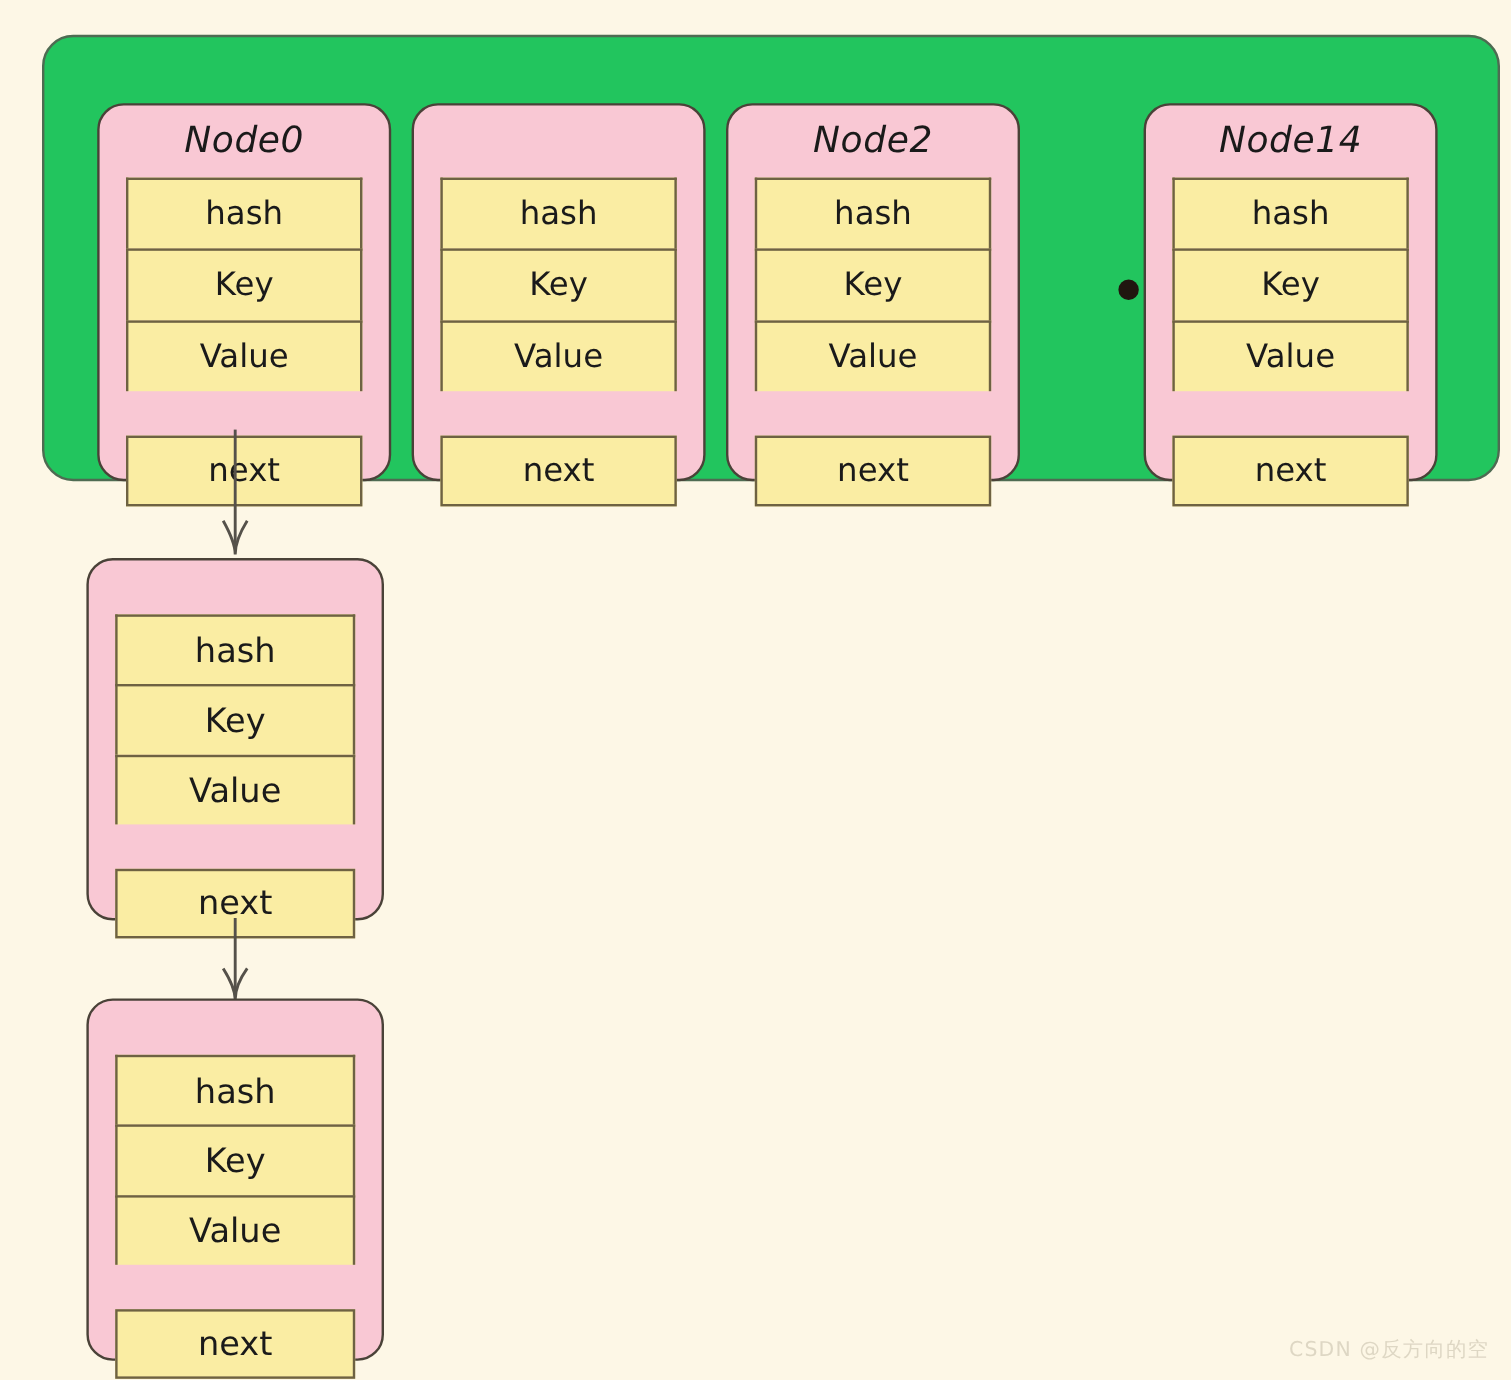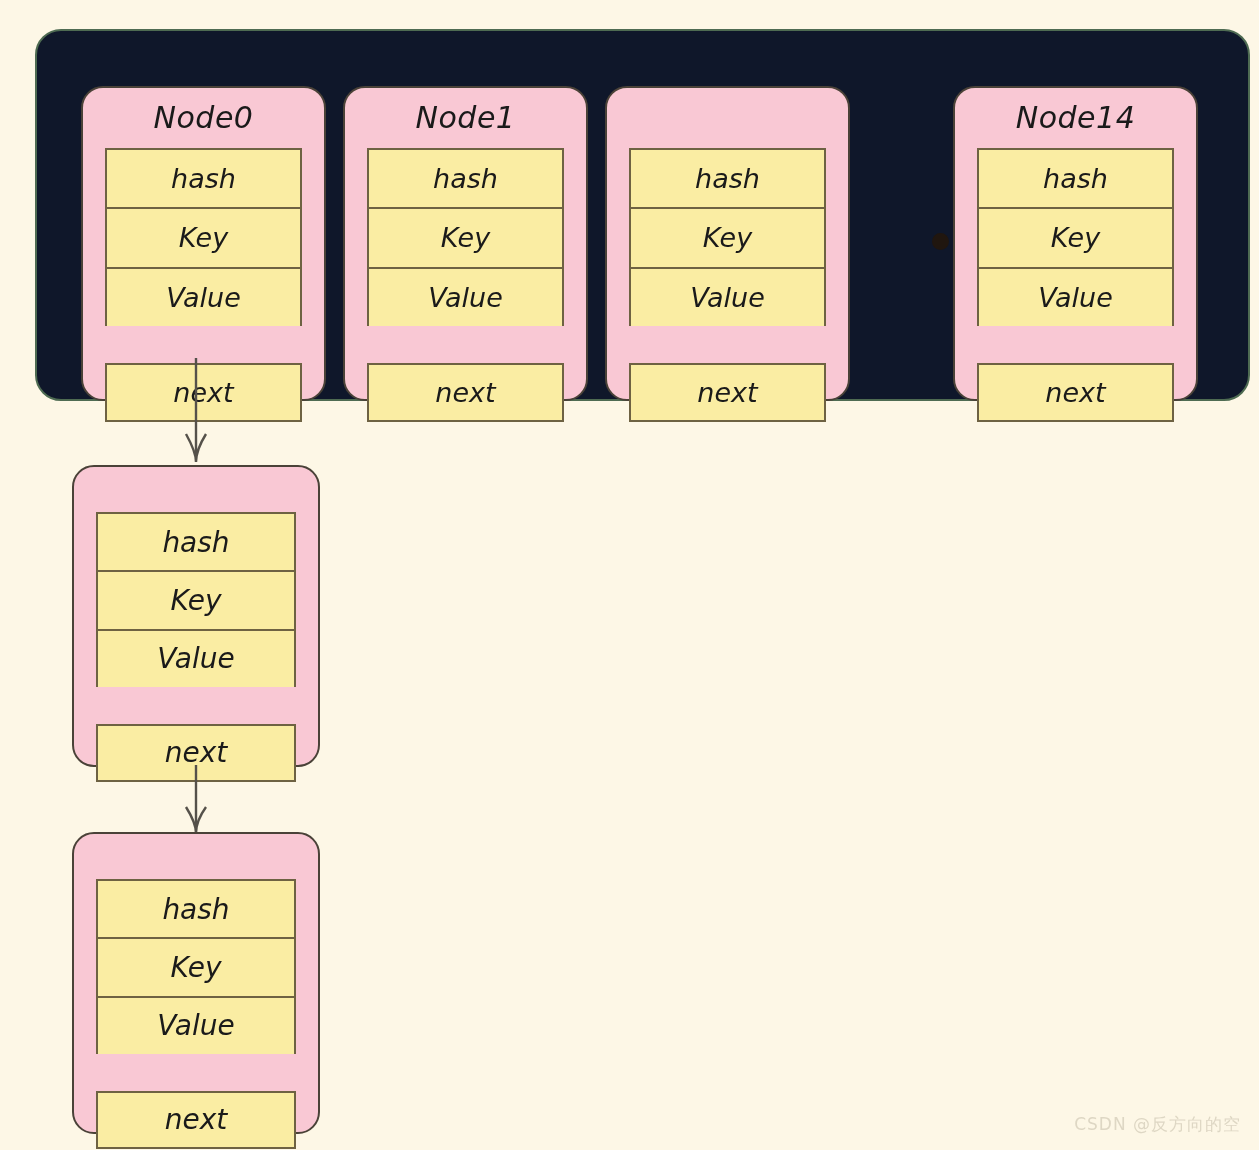--- a/index.html
+++ b/index.html
@@ -19,21 +19,21 @@
     overflow: hidden;
   }
 
   
   .bucket-array {
     position: absolute;
     left: 35px;
     top: 29px;
     width: 1215px;
     height: 372px;
-    background: #0f172a;
+    background: #22c55e;
     border: 2.5px solid #4e6b52;
     border-radius: 26px;
     box-sizing: border-box;
   }
 
   
   .node-card {
     position: absolute;
     background: #f9c8d4;
     border: 2.5px solid #4a4238;
@@ -55,21 +55,20 @@
     font-style: italic;
     color: #1a1a1a;
     letter-spacing: 0.5px;
     white-space: nowrap;
   }
   .fields {
     position: absolute;
     left: 22px;
     right: 22px;
     box-sizing: border-box;
-    font-style: italic;
   }
   .top .fields {
     top: 60px;
     bottom: 14px;
   }
   .field {
     background: #faeda3;
     border: 2px solid #6e6242;
     border-bottom-width: 0;
     box-sizing: border-box;
@@ -149,30 +148,30 @@
       <div class="node-title">Node0</div>
       <div class="fields">
         <div class="field">hash</div>
         <div class="field">Key</div>
         <div class="field">Value</div>
         <div class="field">next</div>
       </div>
     </div>
 
     <div class="node-card top" id="bucket-node-1" style="left:306px;">
-      <div class="node-title">Node1</div>
       <div class="fields">
         <div class="field">hash</div>
         <div class="field">Key</div>
         <div class="field">Value</div>
         <div class="field">next</div>
       </div>
     </div>
 
     <div class="node-card top" id="bucket-node-2" style="left:568px;">
+      <div class="node-title">Node2</div>
       <div class="fields">
         <div class="field">hash</div>
         <div class="field">Key</div>
         <div class="field">Value</div>
         <div class="field">next</div>
       </div>
     </div>
 
     <div class="ellipsis">
       <div class="dot"></div>

